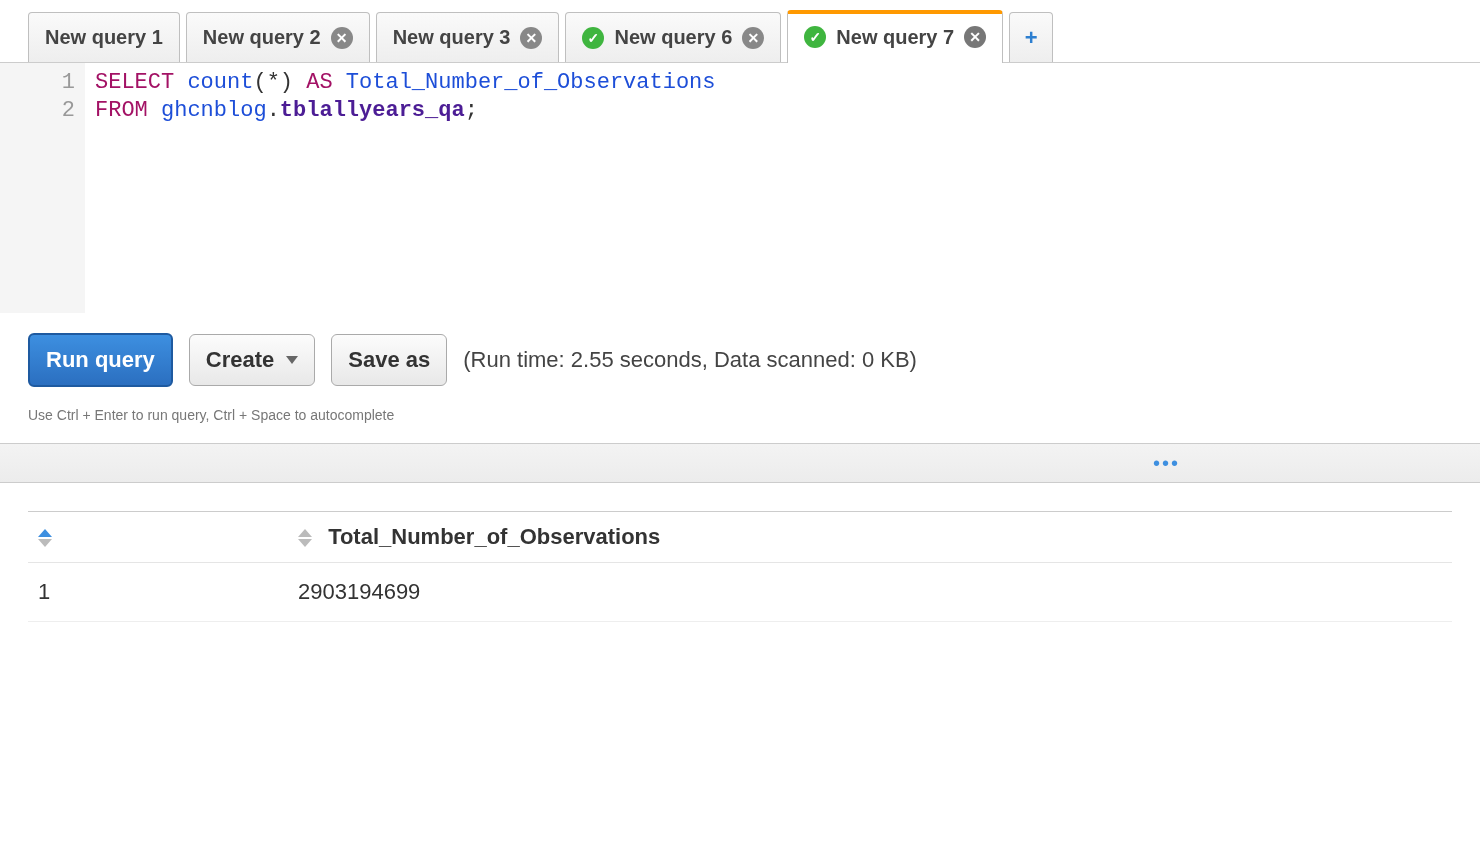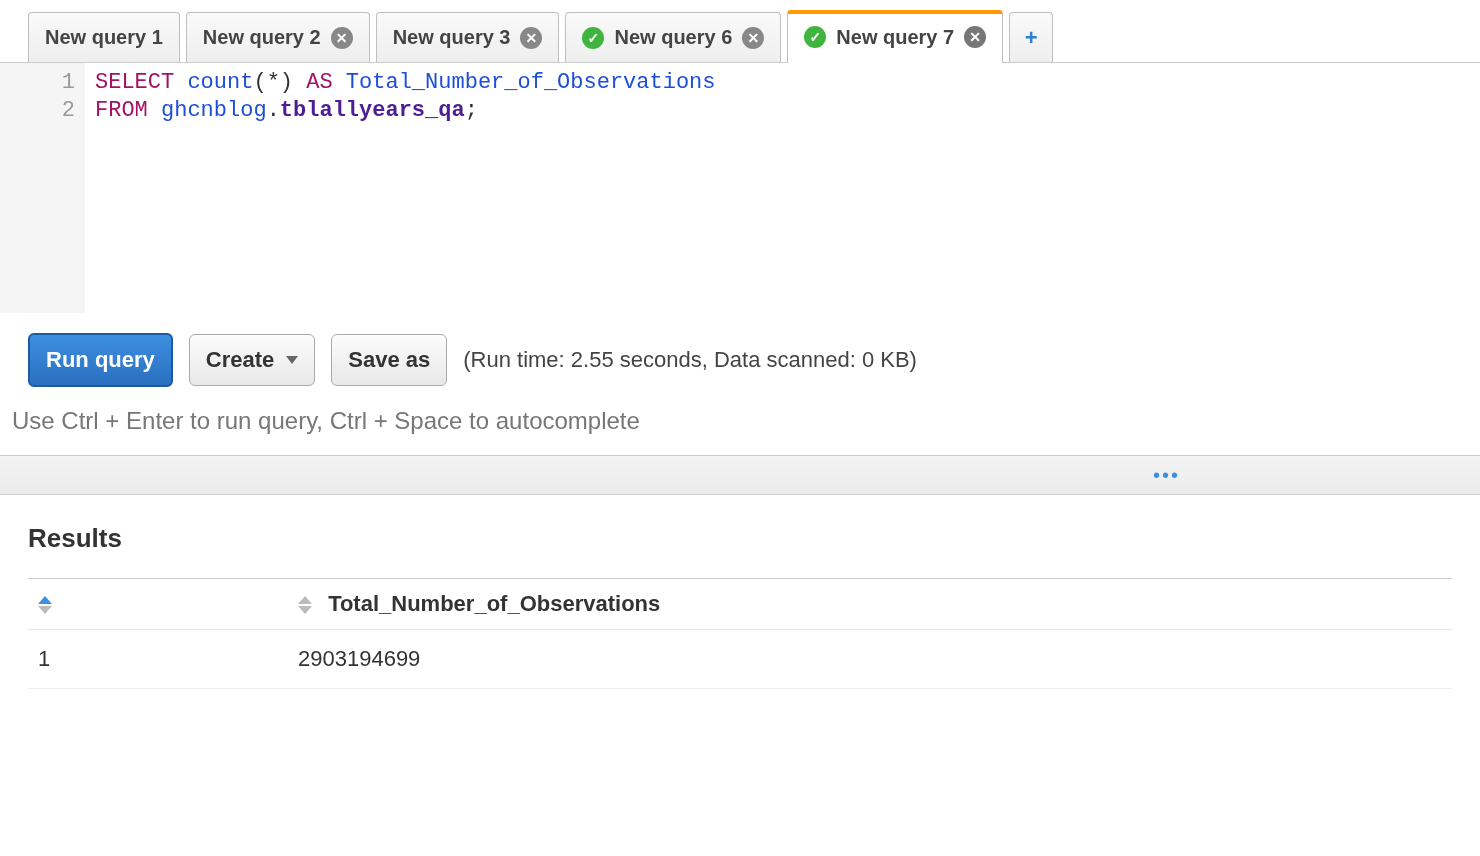--- a/index.html
+++ b/index.html
@@ -54,21 +54,21 @@
   display: inline-flex; align-items: center; gap: 6px;
 }
 .btn-primary {
   background: linear-gradient(#3d8fe0,#2b6fc0);
   border: 2px solid #1e5aa0;
   color: #fff;
 }
 .chevron-down-icon { display: inline-block; width: 0; height: 0; border-left: 6px solid transparent; border-right: 6px solid transparent; border-top: 8px solid #666; margin-left: 6px; }
 .status-text { font-size: 22px; color: #444; margin-left: 0; }
 
-.hint { padding: 10px 12px 20px; font-size: 24px; color: #777; }
+.hint { padding: 10px 28px 20px; font-size: 14px; color: #777; }
 
 .divider-bar { height: 40px; background: linear-gradient(#f3f3f3,#ececec); border-top: 1px solid #ccc; border-bottom: 1px solid #ccc; position: relative; }
 .divider-dots { position: absolute; right: 300px; top: 50%; transform: translateY(-50%); color: #3d8fe0; letter-spacing: 2px; font-size: 20px; line-height: 1; }
 
 .results-section { padding: 28px; }
 .results-heading { font-size: 26px; font-weight: 700; color: #333; margin-bottom: 24px; }
 .results-table { width: 100%; border-collapse: collapse; }
 .results-table thead th { text-align: left; font-size: 22px; font-weight: 700; color: #333; padding: 12px 10px; border-top: 1px solid #ccc; border-bottom: 1px solid #e5e5e5; }
 .results-table tbody td { font-size: 22px; color: #333; padding: 16px 10px; border-bottom: 1px solid #eee; }
 .row-num-col { width: 260px; }
@@ -127,21 +127,20 @@
   <span class="status-text">(Run time: 2.55 seconds, Data scanned: 0 KB)</span>
 </div>
 
 <div class="hint">Use Ctrl + Enter to run query, Ctrl + Space to autocomplete</div>
 
 <div class="divider-bar">
   <span class="divider-dots">•••</span>
 </div>
 
 <div class="results-section">
-  <div class="results-heading">Results</div>
   <table class="results-table">
     <thead>
       <tr>
         <th class="row-num-col">
           <span class="sort-icon asc">
               <span class="up"></span>
               <span class="down"></span>
             </span>
           <span></span>
         </th>

